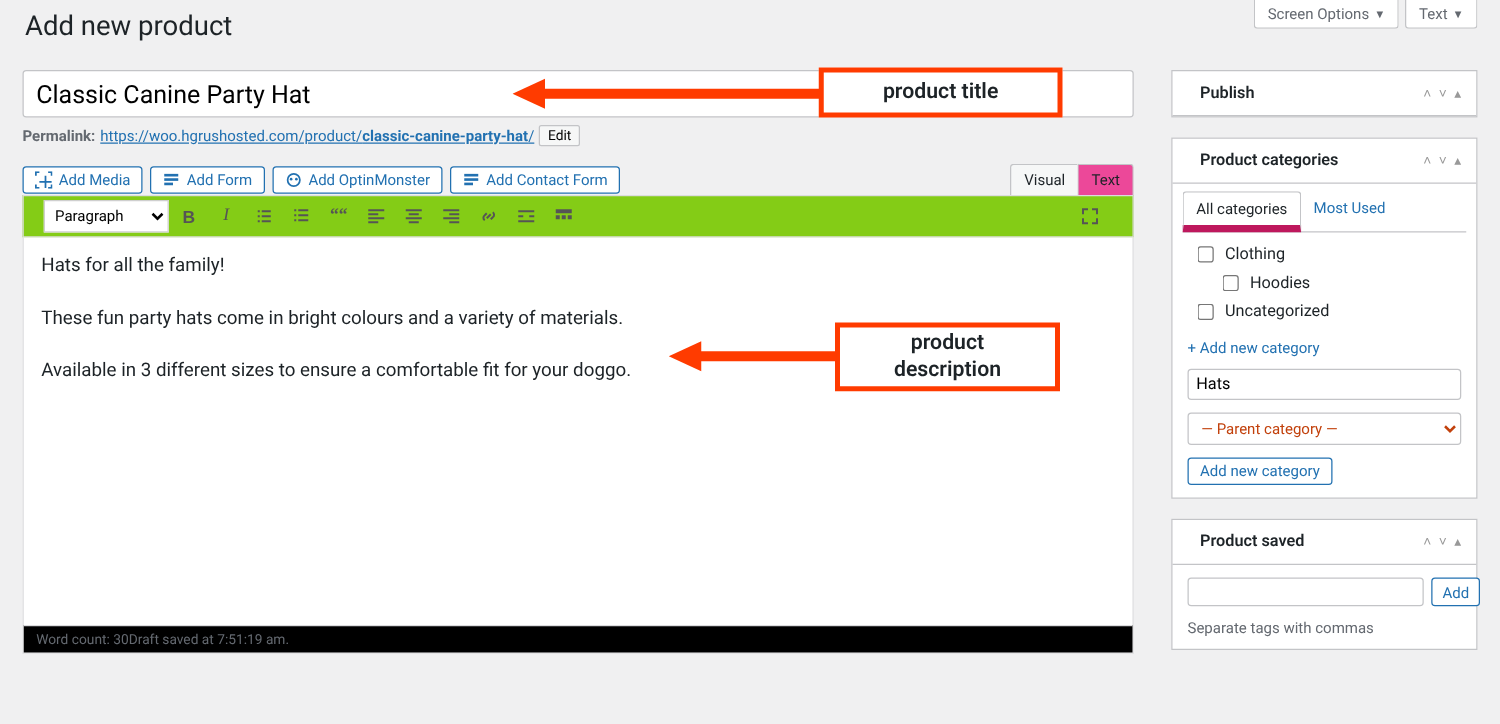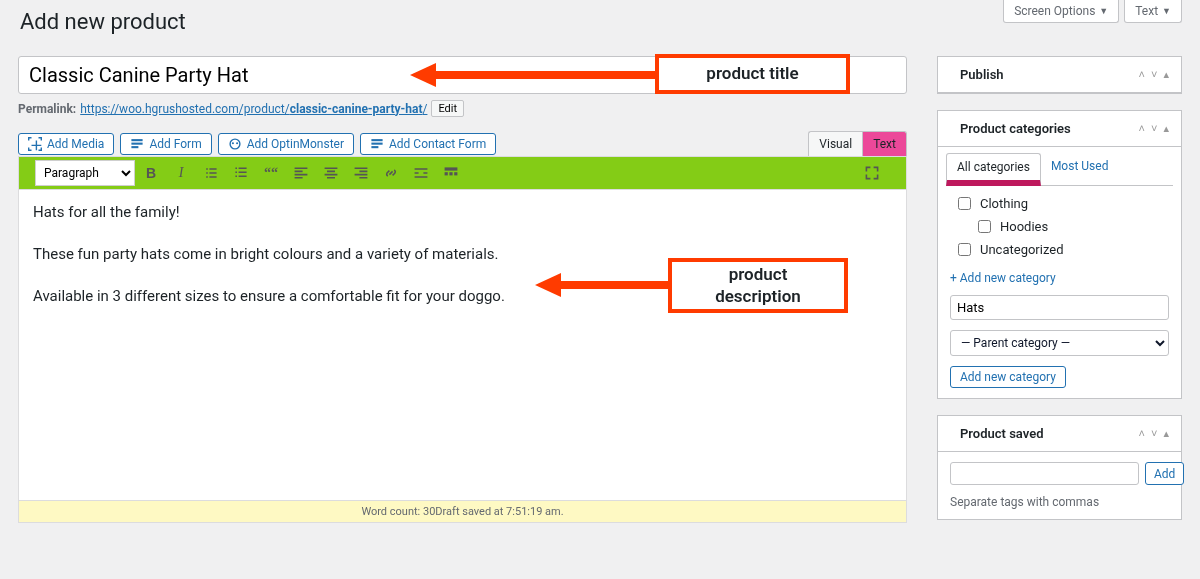--- a/index.html
+++ b/index.html
@@ -48,39 +48,39 @@
   .tb{width:28px;height:26px;display:flex;align-items:center;justify-content:center;color:#555;cursor:pointer;font-family:Georgia,serif;font-size:14px;}
   .tb svg{width:16px;height:16px;}
   .tb.bold{font-weight:900;font-family:Arial;}
   .tb.ital{font-style:italic;}
   .tb-spacer{flex:1;}
   .expand{margin-right:4px;}
   
   .editor-wrap{border:1px solid var(--grey-panel);border-top:none;background:#fff;}
   .editor-body{padding:12px 14px;min-height:310px;font-size:15px;line-height:1.45;font-family:-apple-system,Segoe UI,Roboto,sans-serif;}
   .editor-body p{margin:0 0 20px 0;}
-  .status-row{border-top:1px solid var(--grey-panel);background:#fef9c3;display:flex;justify-content:center;padding:4px 10px;font-size:11px;color:var(--grey-med);}
+  .status-row{border-top:1px solid var(--grey-panel);background:#000000;display:flex;justify-content:flex-start;padding:4px 10px;font-size:11px;color:var(--grey-med);}
   
   .metabox{background:#fff;border:1px solid var(--grey-border);margin-bottom:16px;}
   .mb-head{display:flex;align-items:center;padding:10px 12px;border-bottom:1px solid var(--grey-border);}
   .mb-head h2{margin:0;font-size:13px;font-weight:600;flex:1;padding-left:10px;}
   .mb-head .h-icons{display:flex;gap:6px;color:#999;}
   .mb-head .h-icons span{cursor:pointer;font-size:11px;}
   .mb-body{padding:10px 12px;font-size:12px;}
   
   .cat-tabs{display:flex;border-bottom:1px solid var(--grey-border);margin:-4px -4px 8px -4px;}
   .cat-tab{padding:6px 10px;font-size:12px;cursor:pointer;}
   .cat-tab.active{border:1px solid var(--grey-border);border-bottom:6px solid #be185d;margin-bottom:-1px;background:#fff;border-radius:3px 3px 0 0;}
   .cat-tab.link{color:var(--blue);}
   .cat-list{margin-left:4px;}
   .cat-list label{display:flex;align-items:center;gap:6px;font-size:13px;margin-bottom:4px;}
   .cat-list .indent{margin-left:20px;}
   .addcat-link{color:var(--blue);font-size:12px;cursor:pointer;margin-top:8px;display:inline-block;}
   .newcat{width:100%;padding:4px 6px;border:1px solid var(--grey-border);border-radius:3px;margin-top:10px;font-size:13px;}
-  .par-sel{width:100%;padding:4px 6px;border:1px solid var(--grey-border);border-radius:3px;margin-top:10px;font-size:12px;background:#fff;color:#0f172a;}
+  .par-sel{width:100%;padding:4px 6px;border:1px solid var(--grey-border);border-radius:3px;margin-top:10px;font-size:12px;background:#fff;color:#c2410c;}
   .add-cat-btn{margin-top:10px;}
   
   .tag-row{display:flex;gap:6px;}
   .tag-row input{flex:1;border:1px solid var(--grey-border);border-radius:3px;padding:3px 5px;}
   .hint{color:var(--grey-med);font-size:12px;margin-top:10px;}
   
   .anno{position:absolute;pointer-events:none;}
   .anno-box{border:4px solid #ff3b00;background:#fff;font-family:"Courier New",monospace;font-size:17px;font-weight:600;display:flex;align-items:center;justify-content:center;text-align:center;line-height:1.25;}
   .arrow-svg{position:absolute;}
 </style>

